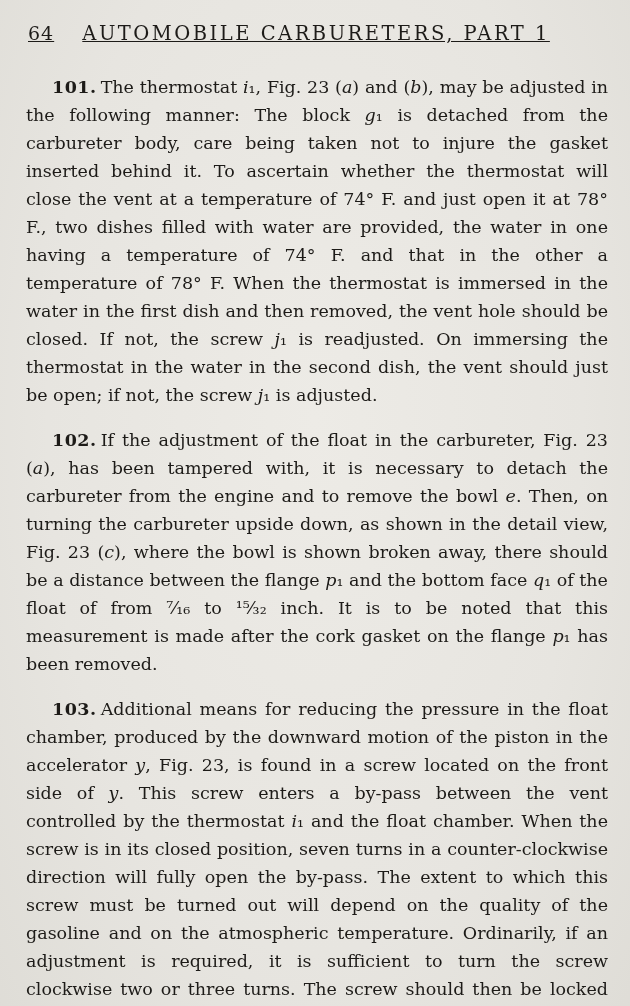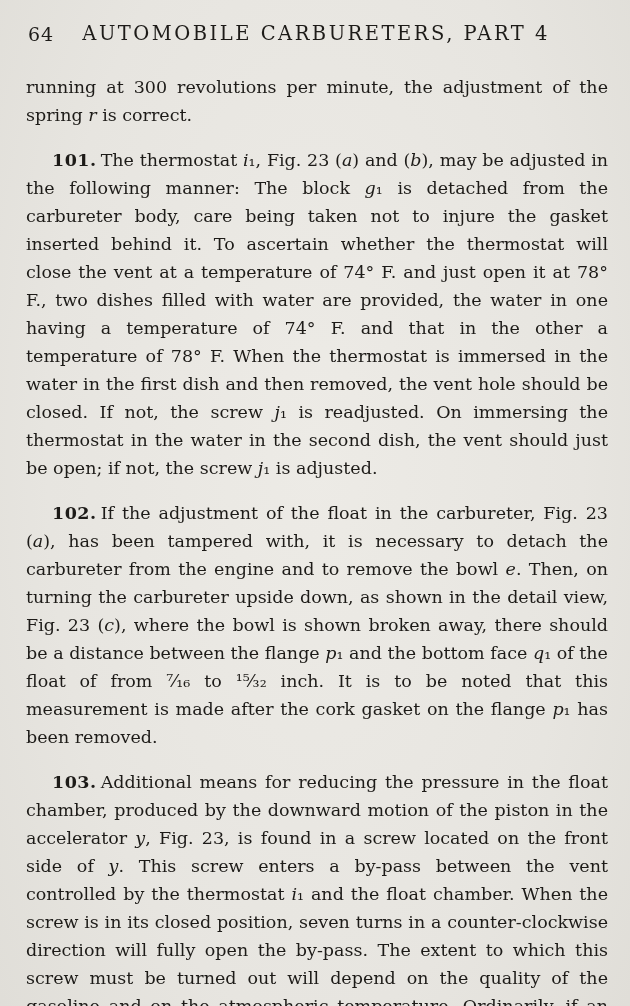--- a/index.html
+++ b/index.html
@@ -17,22 +17,23 @@
     background:
       radial-gradient(ellipse at 50% 40%, #edebe6 0%, #e7e5e0 60%, #dedcd6 100%);
     color: #1d1b18;
     font-family: "DejaVu Serif", "Liberation Serif", serif;
     font-size: 17.5px;
     line-height: 1.6;
     overflow: hidden;
   }
   .header {
     display: flex;
-    align-items: flex-end;
+    align-items: flex-start;
     margin: 6px 0 24px 2px;
+    text-decoration: underline;
   }
   .page-num {
     font-size: 19px;
     letter-spacing: 1px;
     flex: 0 0 auto;
   }
   .running-title {
     flex: 1 1 auto;
     text-align: center;
     font-size: 19.5px;
@@ -59,24 +60,23 @@
     margin-bottom: 0;
   }
 </style>
 </head>
 <body>
 
 <div class="page">
 
   <div class="header">
     <span class="page-num">64</span>
-    <span class="running-title">AUTOMOBILE CARBURETERS, PART 4</span>
+    <span class="running-title">AUTOMOBILE CARBURETERS, PART 1</span>
   </div>
 
-  <p class="body-par"><span class="par-text">running at 300 revolutions per minute, the adjustment of the spring <i>r</i> is correct.</span></p>
 
   <p class="body-par numbered"><b class="par-num">101.</b><span class="par-text">The thermostat <i>i</i>₁, Fig. 23 (<i>a</i>) and (<i>b</i>), may be adjusted in the following manner: The block <i>g</i>₁ is detached from the carbureter body, care being taken not to injure the gasket inserted behind it. To ascertain whether the thermostat will close the vent at a temperature of 74° F. and just open it at 78° F., two dishes filled with water are provided, the water in one having a temperature of 74° F. and that in the other a temperature of 78° F. When the thermostat is immersed in the water in the first dish and then removed, the vent hole should be closed. If not, the screw <i>j</i>₁ is readjusted. On immersing the thermostat in the water in the second dish, the vent should just be open; if not, the screw <i>j</i>₁ is adjusted.</span></p>
 
   <p class="body-par numbered"><b class="par-num">102.</b><span class="par-text">If the adjustment of the float in the carbureter, Fig. 23 (<i>a</i>), has been tampered with, it is necessary to detach the carbureter from the engine and to remove the bowl <i>e</i>. Then, on turning the carbureter upside down, as shown in the detail view, Fig. 23 (<i>c</i>), where the bowl is shown broken away, there should be a distance between the flange <i>p</i>₁ and the bottom face <i>q</i>₁ of the float of from ⁷⁄₁₆ to ¹⁵⁄₃₂ inch. It is to be noted that this measurement is made after the cork gasket on the flange <i>p</i>₁ has been removed.</span></p>
 
   <p class="body-par numbered"><b class="par-num">103.</b><span class="par-text">Additional means for reducing the pressure in the float chamber, produced by the downward motion of the piston in the accelerator <i>y</i>, Fig. 23, is found in a screw located on the front side of <i>y</i>. This screw enters a by-pass between the vent controlled by the thermostat <i>i</i>₁ and the float chamber. When the screw is in its closed position, seven turns in a counter-clockwise direction will fully open the by-pass. The extent to which this screw must be turned out will depend on the quality of the gasoline and on the atmospheric temperature. Ordinarily, if an adjustment is required, it is sufficient to turn the screw clockwise two or three turns. The screw should then be locked with its locknut.</span></p>
 
 </div>
 
 </body></html>

